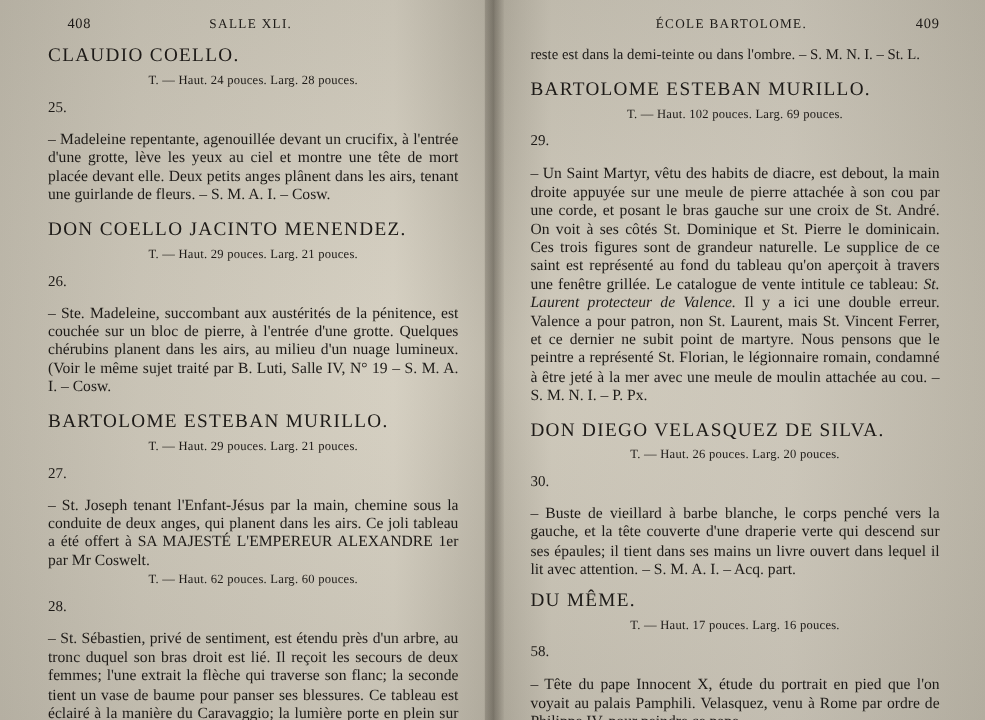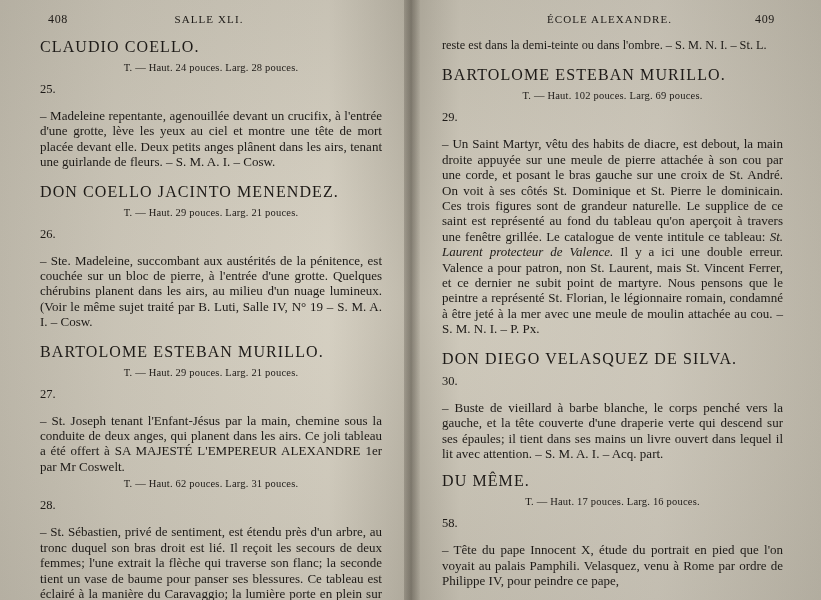--- a/index.html
+++ b/index.html
@@ -50,21 +50,21 @@
   .running-head {
     display: flex;
     align-items: baseline;
     font-size: 10px;
     letter-spacing: 0.6px;
     margin-bottom: 14px;
     height: 12px;
   }
   .rh-left .folio {
     width: 36px;
-    text-align: center;
+    text-align: right;
     font-size: 12px;
     font-family: "Liberation Serif", serif;
   }
   .rh-left .title {
     flex: 1;
     text-align: center;
     padding-right: 40px;
     font-variant: small-caps;
     font-size: 11px;
     letter-spacing: 1.1px;
@@ -72,21 +72,21 @@
   .rh-right .title {
     flex: 1;
     text-align: center;
     padding-left: 30px;
     font-variant: small-caps;
     font-size: 11px;
     letter-spacing: 1.1px;
   }
   .rh-right .folio {
     width: 36px;
-    text-align: center;
+    text-align: right;
     font-size: 12px;
   }
   .artist {
     text-align: left;
     font-variant: small-caps;
     font-size: 16px;
     letter-spacing: 1.1px;
     margin: 13px 0 6px 0;
     font-weight: normal;
   }
@@ -153,45 +153,46 @@
       <div class="body">– Ste. Madeleine, succombant aux austérités de la pénitence, est couchée sur un bloc de pierre, à l'entrée d'une grotte. Quelques chérubins planent dans les airs, au milieu d'un nuage lumineux. (Voir le même sujet traité par B. Luti, Salle IV, N° 19 – S. M. A. I. – Cosw.</div>
     </div>
 
     <div class="artist">BARTOLOME ESTEBAN MURILLO.</div>
     <div class="dims">T. — Haut. 29 pouces. Larg. 21 pouces.</div>
     <div class="entry">
       <div class="num">27.</div>
       <div class="body">– St. Joseph tenant l'Enfant-Jésus par la main, chemine sous la conduite de deux anges, qui planent dans les airs. Ce joli tableau a été offert à SA MAJESTÉ L'EMPEREUR ALEXANDRE 1er par Mr Coswelt.</div>
     </div>
 
-    <div class="dims">T. — Haut. 62 pouces. Larg. 31 pouces.</div>
+    <div class="dims">T. — Haut. 62 pouces. Larg. 60 pouces.</div>
     <div class="entry">
       <div class="num">28.</div>
       <div class="body">– St. Sébastien, privé de sentiment, est étendu près d'un arbre, au tronc duquel son bras droit est lié. Il reçoit les secours de deux femmes; l'une extrait la flèche qui traverse son flanc; la seconde tient un vase de baume pour panser ses blessures. Ce tableau est éclairé à la manière du Caravaggio; la lumière porte en plein sur le saint, en effleurant la tête d'une des femmes; le</div>
     </div>
 
   </div>
 
   <div class="col col-right">
 
     <div class="running-head rh-right">
-      <span class="title">ÉCOLE ALEXANDRE.</span>
+      <span class="title">ÉCOLE BARTOLOME.</span>
       <span class="folio">409</span>
     </div>
 
     <div class="cont">reste est dans la demi-teinte ou dans l'ombre. – S. M. N. I. – St. L.</div>
 
     <div class="artist">BARTOLOME ESTEBAN MURILLO.</div>
     <div class="dims">T. — Haut. 102 pouces. Larg. 69 pouces.</div>
     <div class="entry">
       <div class="num">29.</div>
       <div class="body"><span>– Un Saint Martyr, vêtu des habits de diacre, est debout, la main droite appuyée sur une meule de pierre attachée à son cou par une corde, et posant le bras gauche sur une croix de St. André. On voit à ses côtés St. Dominique et St. Pierre le dominicain. Ces trois figures sont de grandeur naturelle. Le supplice de ce saint est représenté au fond du tableau qu'on aperçoit à travers une fenêtre grillée. Le catalogue de vente intitule ce tableau: </span><span class="it">St. Laurent protecteur de Valence.</span><span> Il y a ici une double erreur. Valence a pour patron, non St. Laurent, mais St. Vincent Ferrer, et ce dernier ne subit point de martyre. Nous pensons que le peintre a représenté St. Florian, le légionnaire romain, condamné à être jeté à la mer avec une meule de moulin attachée au cou. – S. M. N. I. – P. Px.</span></div>
     </div>
 
     <div class="artist">DON DIEGO VELASQUEZ DE SILVA.</div>
+    <div class="dims">T. — Haut. 26 pouces. Larg. 20 pouces.</div>
     <div class="entry">
       <div class="num">30.</div>
       <div class="body">– Buste de vieillard à barbe blanche, le corps penché vers la gauche, et la tête couverte d'une draperie verte qui descend sur ses épaules; il tient dans ses mains un livre ouvert dans lequel il lit avec attention. – S. M. A. I. – Acq. part.</div>
     </div>
 
     <div class="artist tight">DU MÊME.</div>
     <div class="dims">T. — Haut. 17 pouces. Larg. 16 pouces.</div>
     <div class="entry">
       <div class="num">58.</div>
       <div class="body">– Tête du pape Innocent X, étude du portrait en pied que l'on voyait au palais Pamphili. Velasquez, venu à Rome par ordre de Philippe IV, pour peindre ce pape,</div>

